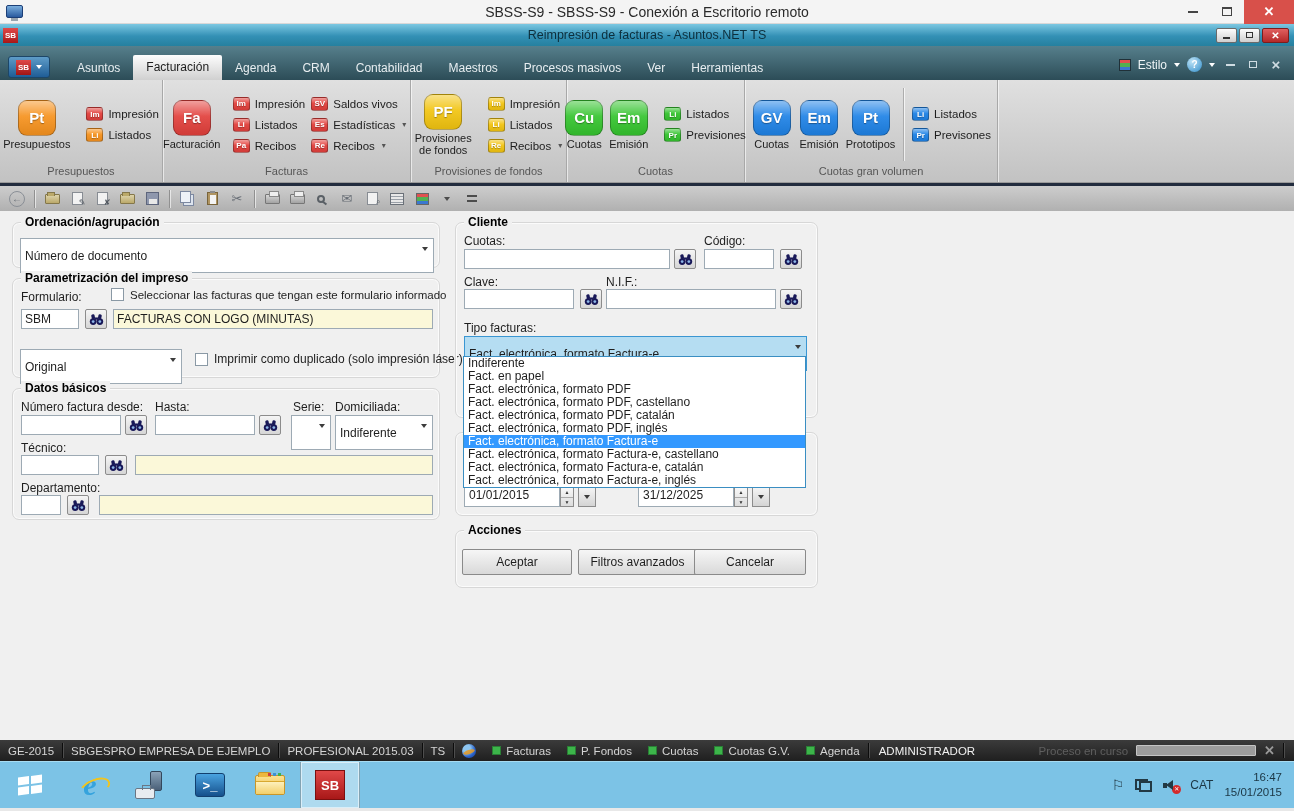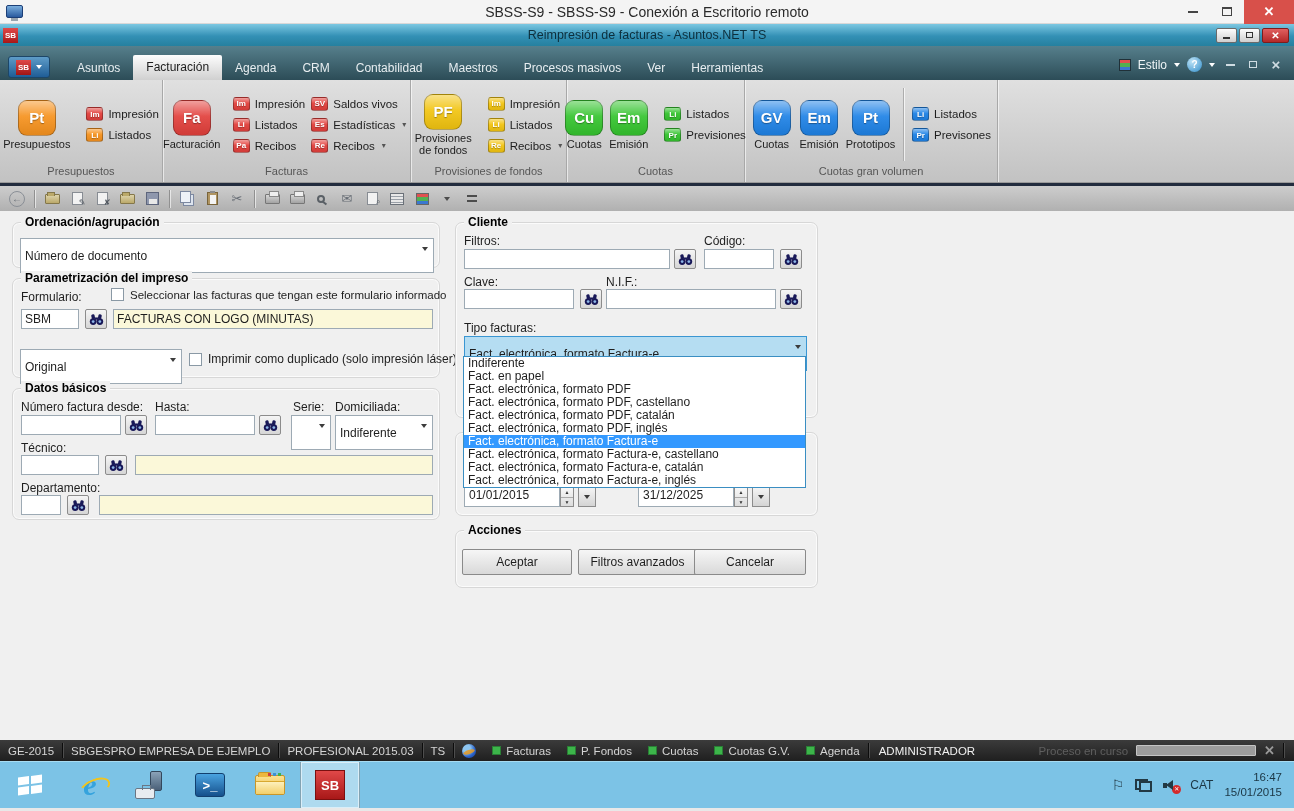--- a/index.html
+++ b/index.html
@@ -457,21 +457,21 @@
           <circle cx="4.4" cy="9.2" r="1.5" fill="#8db6e8"></circle>
           <circle cx="11.6" cy="9.2" r="1.5" fill="#8db6e8"></circle>
         </svg>
     </span>
     <input class="tin yellow" readonly="" style="left: 100px; top: 30px; width: 320px;" value="FACTURAS CON LOGO (MINUTAS)">
     <span class="lbl" style="left:8px;top:44px;margin-top:32px;">Moneda:</span>
     <div class="combo" style="left:7px;top:70px;width:162px;">
       <span>Original</span>
       <span class="chev"></span>
     </div>
-    <div class="cbrow" style="left:176px;top:73px;text-align:right;">
+    <div class="cbrow" style="left:182px;top:73px;text-align:right;">
       <span class="cb"></span>
       <span>Imprimir como duplicado (solo impresión láser)</span>
     </div>
   </div>
 
   <div class="gb" style="left:12px;top:177px;width:428px;height:132px;">
     <span class="gb-title">Datos básicos</span>
     <span class="lbl" style="left:8px;top:11px;">Número factura desde:</span>
     <span class="lbl" style="left:142px;top:11px;">Hasta:</span>
     <span class="lbl" style="left:280px;top:11px;">Serie:</span>
@@ -532,21 +532,21 @@
           <circle cx="11.6" cy="9.2" r="3.6" fill="#181858"></circle>
           <circle cx="4.4" cy="9.2" r="1.5" fill="#8db6e8"></circle>
           <circle cx="11.6" cy="9.2" r="1.5" fill="#8db6e8"></circle>
         </svg>
     </span>
     <input class="tin yellow" readonly="" style="left: 86px; top: 106px; width: 334px;">
   </div>
 
   <div class="gb" style="left:455px;top:11px;width:363px;height:196px;">
     <span class="gb-title">Cliente</span>
-    <span class="lbl" style="left:8px;top:11px;">Filtros:</span>
+    <span class="lbl" style="left:8px;top:11px;">Cuotas:</span>
     <span class="lbl" style="left:248px;top:11px;">Código:</span>
     <input class="tin" style="left: 8px; top: 26px; width: 206px;">
     <span class="binoc" style="left:218px;top:26px;">
       <svg width="15" height="13" viewBox="0 0 16 14">
           <rect x="2.6" y="1.4" width="3.6" height="5.4" rx="1.4" fill="#181858" transform="rotate(-12 4.4 4.1)"></rect>
           <rect x="9.8" y="1.4" width="3.6" height="5.4" rx="1.4" fill="#181858" transform="rotate(12 11.6 4.1)"></rect>
           <rect x="6.4" y="4.8" width="3.2" height="2.4" fill="#181858"></rect>
           <circle cx="4.4" cy="9.2" r="3.6" fill="#181858"></circle>
           <circle cx="11.6" cy="9.2" r="3.6" fill="#181858"></circle>
           <circle cx="4.4" cy="9.2" r="1.5" fill="#8db6e8"></circle>

